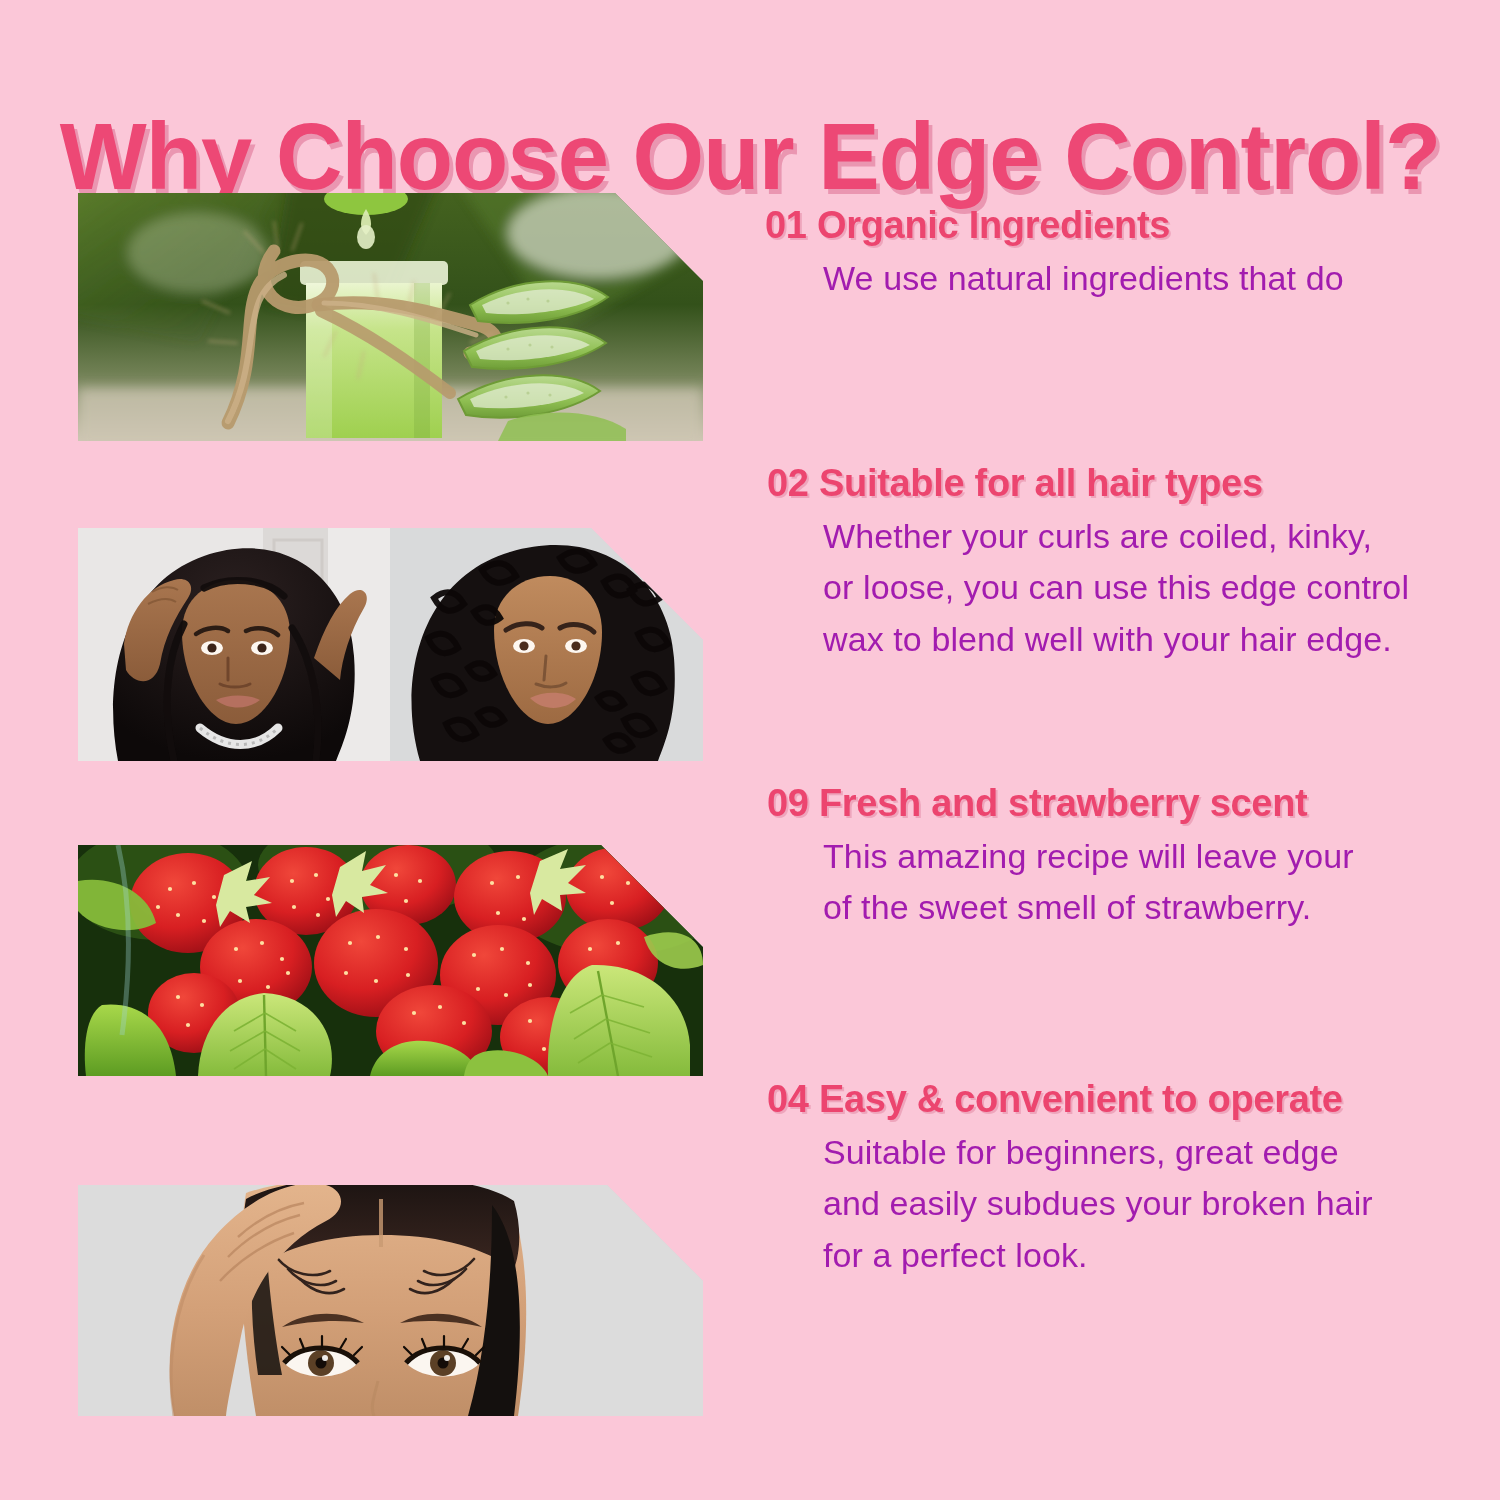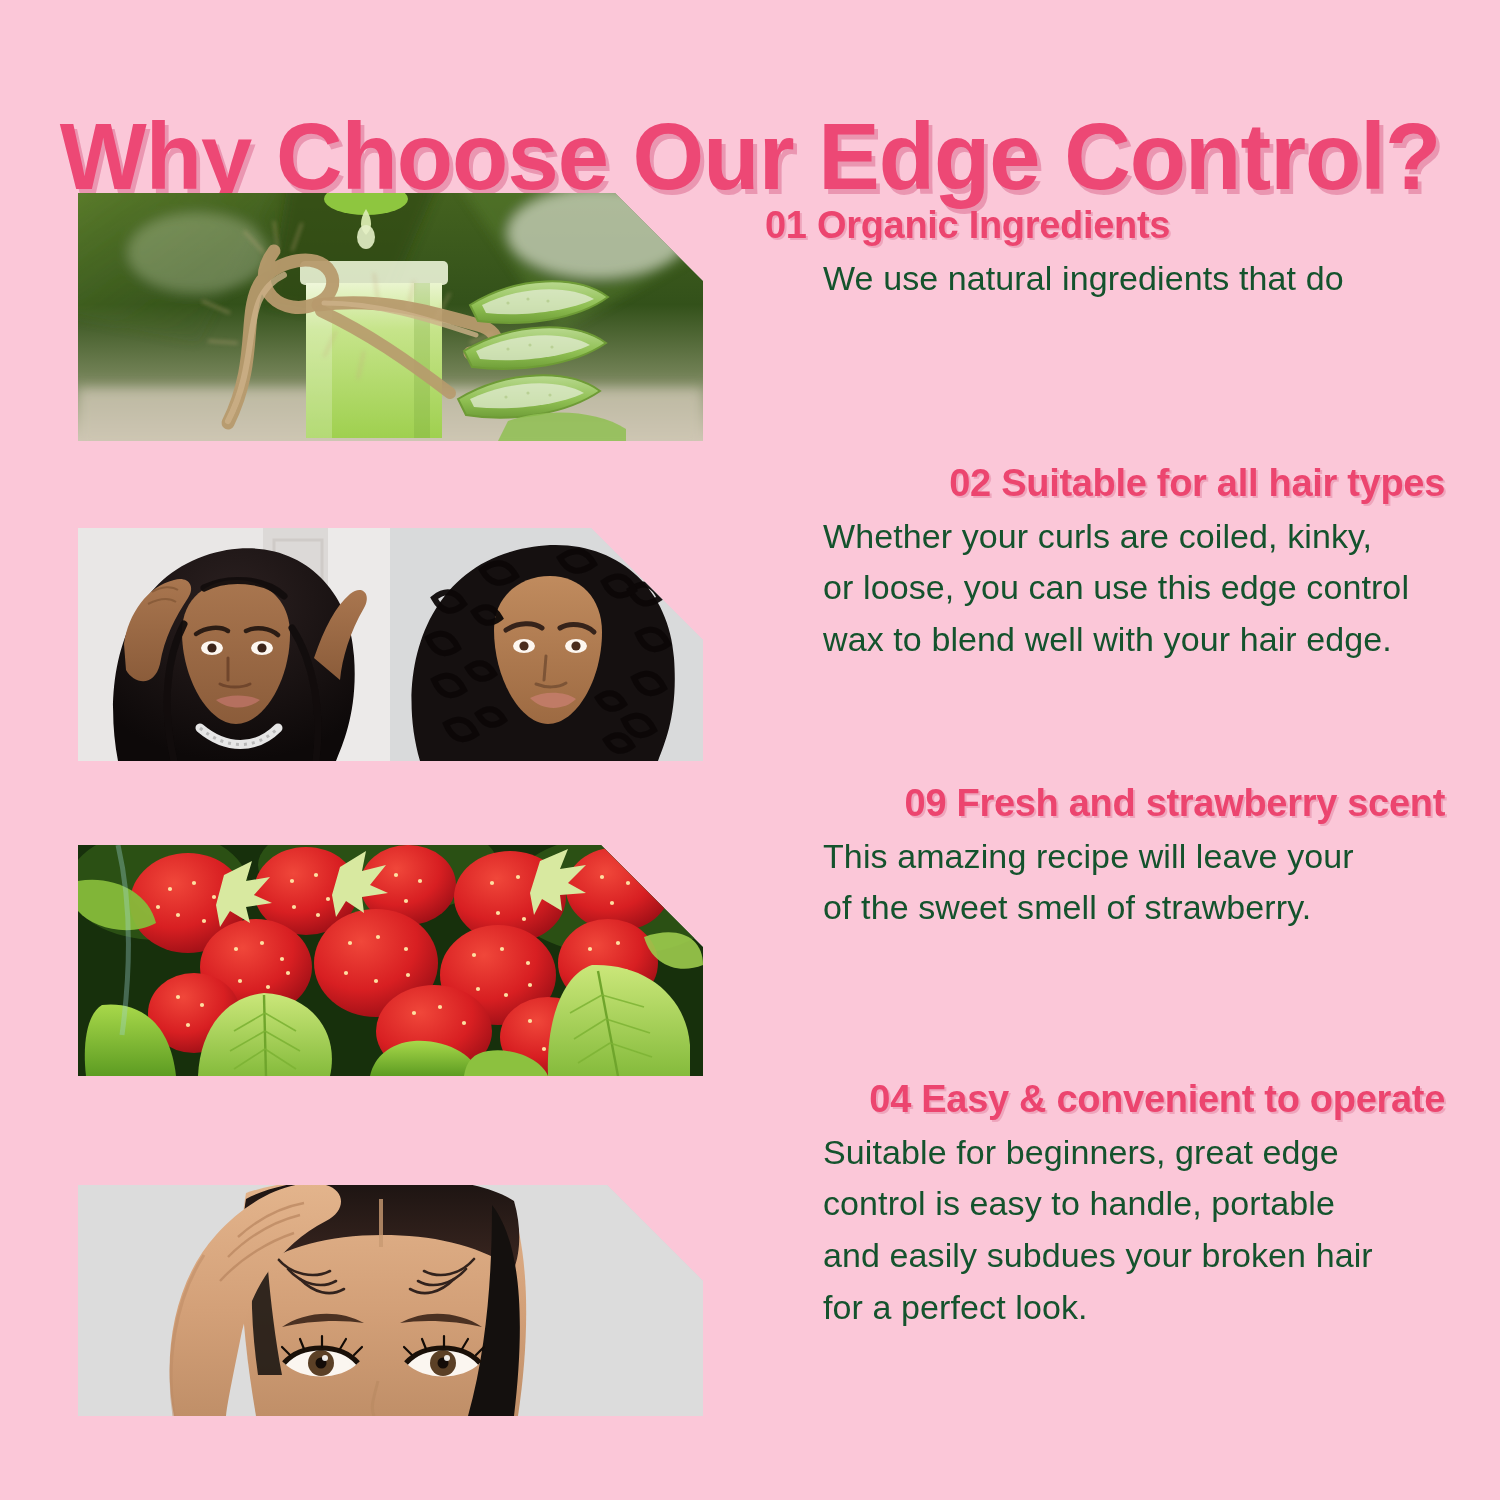--- a/index.html
+++ b/index.html
@@ -97,29 +97,28 @@
     padding-left: 2px;
     text-indent: -2px;
   }
   .feature-heading .num {
     display: inline;
   }
   
   .feature-heading.wrap {
     padding-left: 82px;
     text-indent: -80px;
-    text-align: right;
   }
 
   .feature-body {
     margin: 0;
     padding-left: 58px;
     font-family: "Liberation Sans Narrow", "Liberation Sans", sans-serif;
     font-size: 34px;
-    color: #14532d;
+    color: #a21caf;
     line-height: 1.52;
     letter-spacing: 0.1px;
   }
   .feature-body span {
     display: block;
     white-space: nowrap;
   }
 </style>
 </head>
 <body>
@@ -549,19 +548,18 @@
     </p>
   </div>
 
   <div class="feature f4">
     <div class="feature-heading wrap">
       <span class="num">04</span>
       <span>Easy &amp; convenient to operate</span>
     </div>
     <p class="feature-body">
       <span>Suitable for beginners, great edge</span>
-      <span>control is easy to handle, portable</span>
       <span>and easily subdues your broken hair</span>
       <span>for a perfect look.</span>
     </p>
   </div>
 
 </div>
 
 </body></html>

